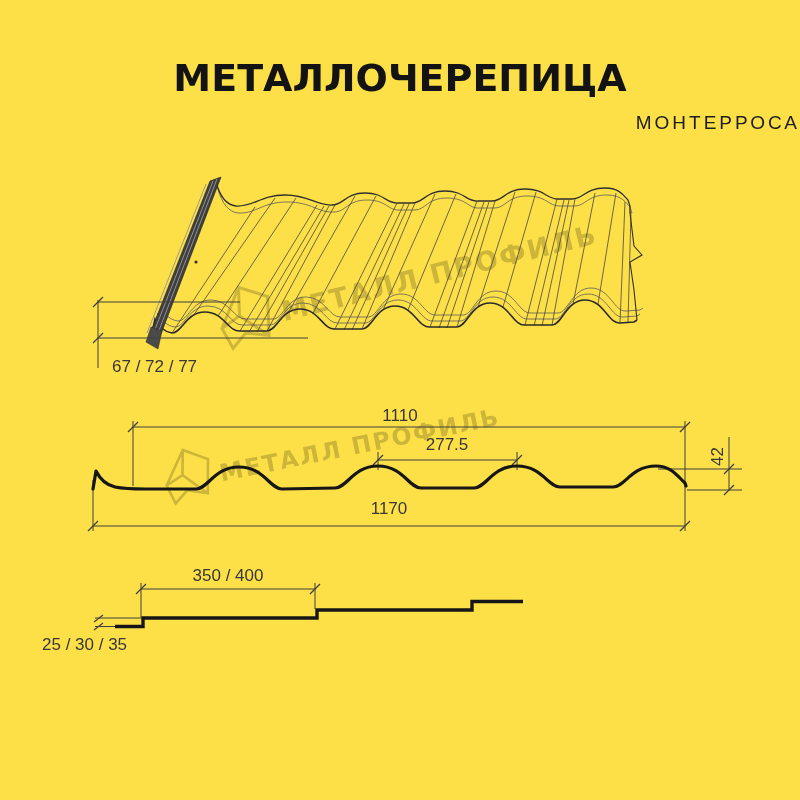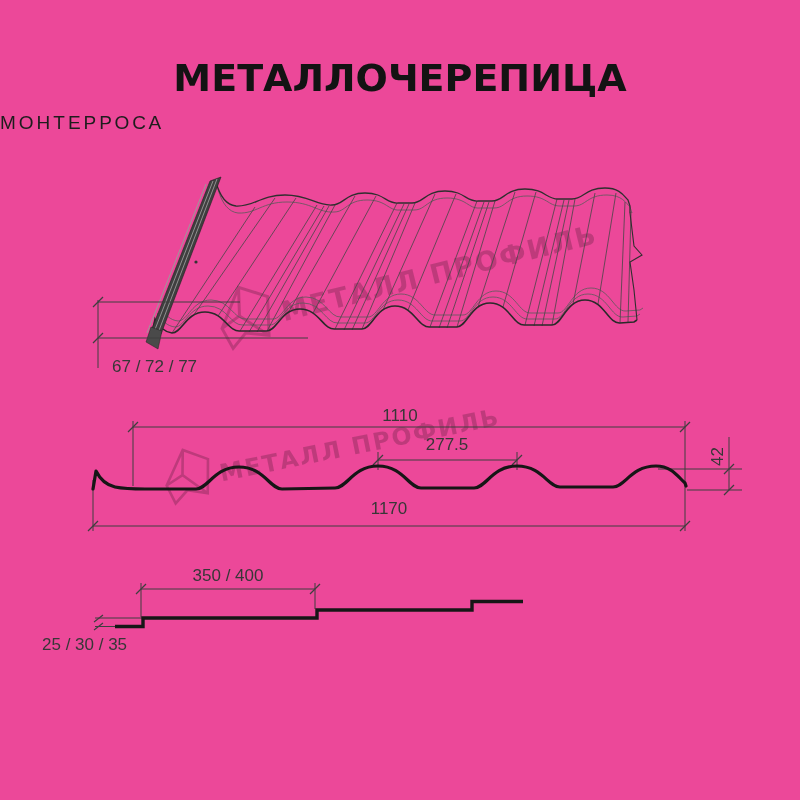--- a/index.html
+++ b/index.html
@@ -1,21 +1,21 @@
 <!DOCTYPE html>
 <html><head>
 <meta charset="utf-8">
 <style>
   html,body{margin:0;padding:0;background:#fff;}
-  .page{position:relative;width:800px;height:800px;background:#ec4899;overflow:hidden;
+  .page{position:relative;width:800px;height:800px;background:#fde047;overflow:hidden;
         font-family:"Liberation Sans",sans-serif;}
   .title{position:absolute;top:56px;left:0;width:800px;text-align:center;
          font-family:"DejaVu Sans","Liberation Sans",sans-serif;
          font-weight:bold;font-size:38px;letter-spacing:0px;color:#131313;margin:0;}
-  .subtitle{position:absolute;top:112px;left:0;width:800px;text-align:left;
+  .subtitle{position:absolute;top:112px;left:0;width:800px;text-align:right;
             font-size:19px;letter-spacing:3px;color:#1d1d1d;font-weight:normal;}
   svg{position:absolute;left:0;top:0;}
   svg text{font-family:"Liberation Sans",sans-serif;fill:#373737;}
   .dim-text{font-size:17px;}
   .wm-text{font-family:"DejaVu Sans","Liberation Sans",sans-serif;font-weight:bold;
            font-size:27px;letter-spacing:2px;fill:#000;}
 </style>
 </head>
 <body>
 

